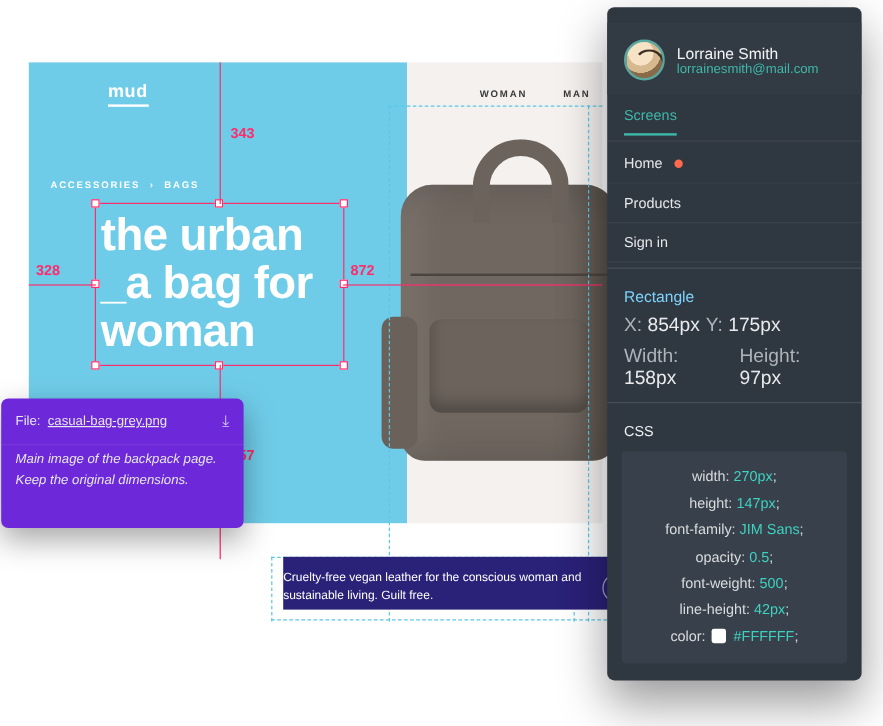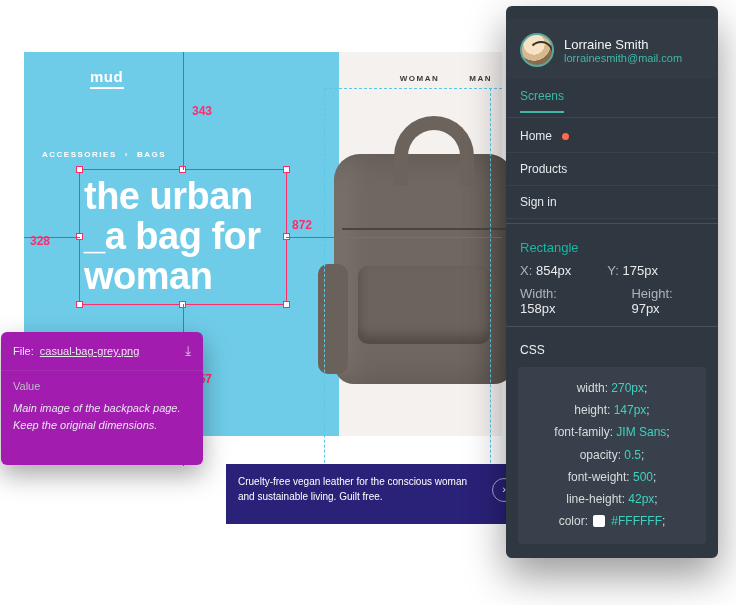--- a/index.html
+++ b/index.html
@@ -136,46 +136,46 @@
     position:absolute;left:24px;top:112px;width:132px;height:78px;background:#6c635c;border-radius:10px;
     box-shadow: inset 0 -8px 12px rgba(0,0,0,.25);
   }
   .bp-side{
     position:absolute;left:-16px;bottom:10px;width:30px;height:110px;background:#6a615a;border-radius:10px;
   }
 
   
   .caption {
     position:absolute;
-    left:202px;
+    left:212px;
     top:412px;
     width:300px;
-    height:60px;
+    height:44px;
     background:#2a2178;
     color:#fff;
     font-size:10px;
     line-height:1.45;
-    padding:11px 50px 0 12px;
+    padding:11px 50px 0 0;
   }
   .caption .arrow-btn{
     position:absolute;
     right:10px; top:14px;
     width:24px; height:24px;
     border:1px solid rgba(255,255,255,.6);
     border-radius:50%;
     display:flex;align-items:center;justify-content:center;
     color:#fff;font-size:11px;
   }
 
   
   .asset-pop {
     position:absolute;
     left:1px; top:332px;
     width:202px;
-    background:#a21caf;
+    background:#6d28d9;
     border-radius:6px;
     color:#e6e8ea;
     font-size:11px;
     box-shadow:0 10px 26px rgba(0,0,0,.35);
     z-index:10;
   }
   .asset-pop .row{
     padding:11px 12px;
     border-bottom:1px solid rgba(255,255,255,.07);
     display:flex;align-items:center;gap:6px;
@@ -235,27 +235,27 @@
     font-size:12px;
     color:#e6e8ea;
     display:flex;align-items:center;gap:10px;
     border-bottom:1px solid rgba(255,255,255,.05);
   }
   .dot{width:7px;height:7px;border-radius:50%;background:#ff6a4d;display:inline-block;}
 
   .divider{height:1px;background:rgba(255,255,255,.12);margin:4px 0;}
 
   .block-title{
-    font-size:13px;padding:12px 14px 6px;color:#14b8a6;
+    font-size:13px;padding:12px 14px 6px;color:#7dd3fc;
   }
   .kv-row{
-    display:flex;gap:36px;
+    display:flex;gap:5px;
     padding:2px 14px 6px;
     color:#aeb4ba;
-    font-size:13px;
+    font-size:16px;
   }
   .kv-row span b{color:#e8eaec;font-weight:500;}
 
   .css-box{
     margin:8px 12px 14px;
     background:#38414b;
     border-radius:4px;
     padding:10px 12px 12px;
     font-size:12px;
     line-height:1.85;
@@ -316,21 +316,21 @@
     <div class="handle h-br"></div>
   </div>
 
   <div class="meas-line" style="left:159px;top:0;width:1px;height:118px;"></div>
   <div class="meas-val" style="left:168px;top:52px;">343</div>
 
   <div class="meas-line" style="left:159px;top:252px;width:1px;height:162px;"></div>
   <div class="meas-val" style="left:168px;top:320px;">457</div>
 
   <div class="meas-line" style="left:0;top:185px;height:1px;width:56px;"></div>
-  <div class="meas-val" style="left:6px;top:182px;text-align:center;">328</div>
+  <div class="meas-val" style="left:6px;top:166px;text-align:center;">328</div>
 
   <div class="meas-line" style="left:262px;top:185px;height:1px;width:216px;"></div>
   <div class="meas-val" style="left:268px;top:166px;">872</div>
 
   <div class="guide v" style="left:300px;top:36px;height:430px;"></div>
   <div class="guide v" style="left:466px;top:36px;height:430px;"></div>
   <div class="guide h" style="left:300px;top:36px;width:178px;"></div>
   <div class="guide h" style="left:202px;top:412px;width:300px;"></div>
   <div class="guide h" style="left:202px;top:464px;width:300px;"></div>
   <div class="guide v" style="left:202px;top:412px;height:54px;"></div>
@@ -343,21 +343,20 @@
     </div>
   </div>
 </div>
 
 <div class="asset-pop">
   <div class="row">
     <span>File:</span>
     <span class="filename">casual-bag-grey.png</span>
     <span class="dl">⤓</span>
   </div>
-  <div class="label">Value</div>
   <div class="desc">Main image of the backpack page. Keep the original dimensions.</div>
 </div>
 
 <div class="inspector">
 
   <div class="user">
     <div class="avatar"></div>
     <div>
       <div class="user-name">Lorraine Smith</div>
       <div class="user-mail">lorrainesmith@mail.com</div>

